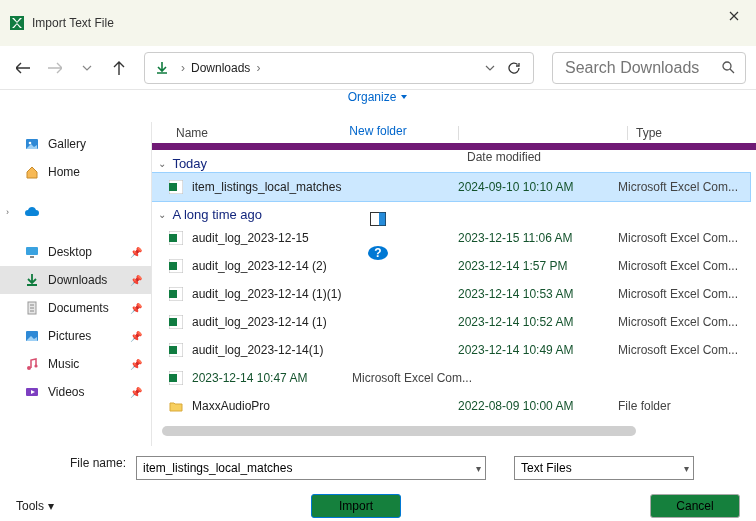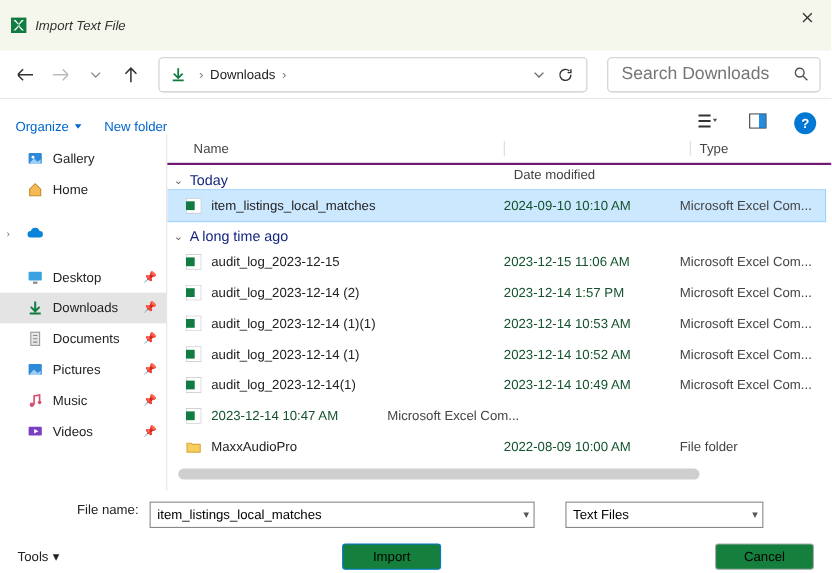--- a/index.html
+++ b/index.html
@@ -1,53 +1,53 @@
 <!DOCTYPE html>
 <html><head>
 <meta charset="utf-8">
 <style>
   * { box-sizing: border-box; font-family: "Segoe UI", Arial, sans-serif; }
   body { margin:0; padding:0; width:756px; height:521px; background:#fff; font-size:12px; color:#000; overflow:hidden;}
-  .titlebar { height:46px; background:#f5f6ec; display:flex; align-items:center; padding:16px 10px; position:relative;font-style:italic;}
+  .titlebar { height:46px; background:#f5f6ec; display:flex; align-items:center; padding:16px 10px; position:relative;}
   .titlebar .app-icon { width:14px; height:14px; background:#107c41; position:relative; margin-right:8px;}
   .titlebar .app-icon::after { content:""; position:absolute; inset:2px; background:#fff; clip-path: polygon(0 0, 50% 50%, 0 100%, 20% 100%, 60% 50%, 20% 0, 0 0, 100% 0, 50% 50%, 100% 100%, 80% 100%, 40% 50%, 80% 0);}
   .titlebar .title { font-size:12px; color:#333; }
   .titlebar .close { position:absolute; right:0; top:0; width:44px; height:32px; display:flex; align-items:center; justify-content:center; font-size:14px; color:#333;}
 
   .navbar { height:44px; border-bottom:1px solid #e6e6e6; display:flex; align-items:center; padding:0 10px; gap:6px;}
   .nav-btn { width:26px; height:26px; display:flex; align-items:center; justify-content:center; color:#888; border-radius:3px;}
   .nav-btn.enabled { color:#333;}
   .breadcrumb-box { flex:0 0 390px; height:32px; border:1px solid #ccc; border-radius:4px; display:flex; align-items:center; margin-left:6px; position:relative;}
   .breadcrumb-box .dl-icon { color:#0f7b3e; margin:0 8px 0 10px; display:flex;}
   .breadcrumb-box .crumbs { display:flex; align-items:center; gap:2px; font-size:12px; color:#222;}
   .breadcrumb-box .crumbs .sep { color:#777; margin:0 4px;}
   .breadcrumb-box .crumb-drop { position:absolute; right:38px; color:#666;}
   .breadcrumb-box .refresh { position:absolute; right:8px; color:#444; width:22px; display:flex; justify-content:center;}
   .search-box { flex:1; height:32px; border:1px solid #ccc; border-radius:4px; margin-left:12px; display:flex; align-items:center; padding:0 10px; color:#777; position:relative;}
   .search-box input { border:none; outline:none; width:100%; font-size:16px; color:#333;}
   .search-box .si { position:absolute; right:10px; color:#555;}
 
-  .toolbar { height:32px; display:flex; align-items:flex-end; padding:0 14px; gap:20px;}
+  .toolbar { height:32px; display:flex; align-items:center; padding:0 14px; gap:20px;flex-direction:column;}
   .toolbar .link { color:#0066cc; font-size:12px; display:flex; align-items:center; gap:4px;}
   .toolbar .spacer { flex:1;}
   .toolbar .icon-btn { width:26px; height:24px; display:flex; align-items:center; justify-content:center; color:#333; border-radius:3px;}
   .toolbar .help { width:20px; height:20px; border-radius:50%; background:#0078d4; color:#fff; display:flex; align-items:center; justify-content:center; font-size:12px; font-weight:bold;}
 
   .body { display:flex; height:324px; }
   .sidebar { width:152px; border-right:1px solid #e6e6e6; padding:6px 0; overflow:hidden;}
   .side-group { padding:2px 0;}
   .side-item { height:28px; display:flex; align-items:center; padding:0 8px 0 24px; gap:8px; font-size:12px; color:#222; position:relative;}
   .side-item .pin { position:absolute; right:8px; color:#999; font-size:10px;}
   .side-item.active { background:#e4e4e4;}
   .side-item .ico { width:16px; height:16px; display:flex; align-items:center; justify-content:center;}
   .side-expand { position:absolute; left:6px; color:#666; font-size:9px;}
   .side-sep { height:10px;}
 
   .files { flex:1; position:relative; overflow:hidden;}
-  .col-headers { height:28px; border-bottom:2px solid #701a75; display:flex; align-items:center; font-size:12px; color:#444; padding-left:24px;}
+  .col-headers { height:28px; border-bottom:7px solid #701a75; display:flex; align-items:center; font-size:12px; color:#444; padding-left:24px;}
   .col-name { flex:0 0 282px;}
   .col-date { flex:0 0 160px;margin-top:48px;}
   .col-type { flex:1; }
   .col-sep { width:1px; height:14px; background:#ddd; margin-right:8px;}
 
   .file-area { overflow-y:auto; height:calc(100% - 28px); padding-right:6px;}
   .group-header { display:flex; align-items:center; gap:6px; padding:6px 0 2px 6px; color:#13267d; font-size:13px;}
   .group-header .chev { color:#666; font-size:10px;}
   .file-row { height:28px; display:flex; align-items:center; padding-left:16px; font-size:12px; color:#222;}
   .file-row.selected { background:#cce8ff; outline:1px solid #99d1ff;}

